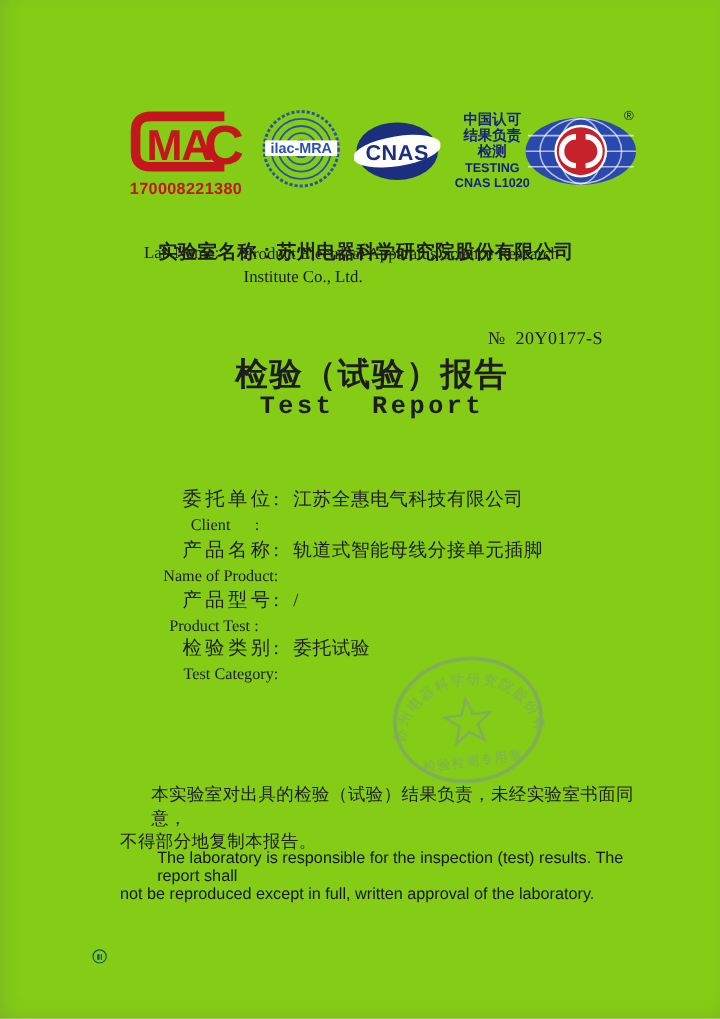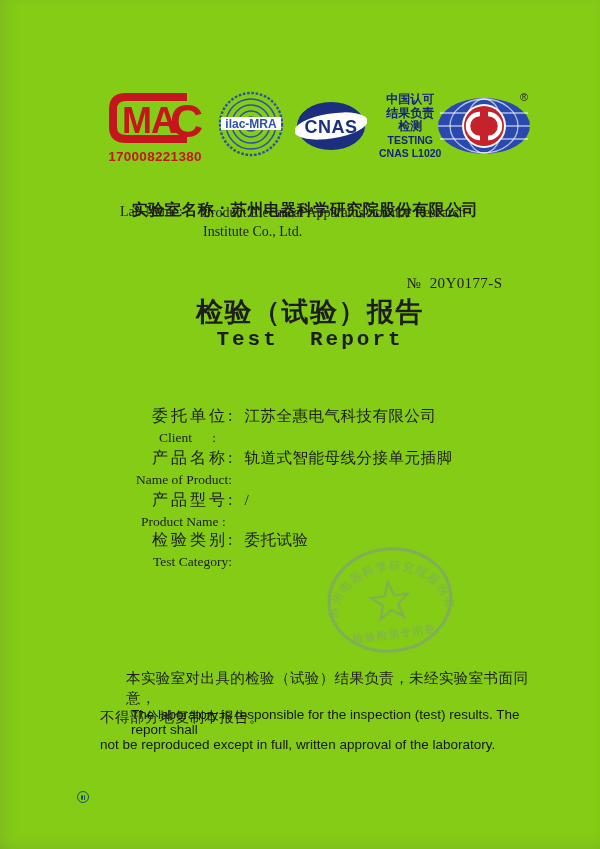--- a/index.html
+++ b/index.html
@@ -34,21 +34,21 @@
   .f1{top:406px;} .f2{top:448px;} .f3{top:490px;} .f4{top:530px;}
   .field .zh{font-family:Liberation Serif, serif;font-size:16px;white-space:pre;margin-left:14px;}
   .field .zh .lbl{letter-spacing:3px;}
   .field .zh .val{margin-left:9px;font-size:15.5px;letter-spacing:.5px;}
   .field .en{font-size:13.5px;white-space:pre;margin-top:3px;}
   .f1 .en{margin-left:21px;} .f2 .en{margin-left:-2px;} .f3 .en{margin-left:3px;} .f4 .en{margin-left:15px;}
   
   .stamp{left:324px;top:544px;opacity:.40;filter:blur(.3px);transform:rotate(-7deg);}
   
   .stmt-zh{left:100px;top:654px;width:436px;font-family:"DejaVu Serif",serif;font-size:14.5px;line-height:19.5px;letter-spacing:.4px;}
-  .stmt-zh .ind{padding-left:26px;margin-top:15px;}
+  .stmt-zh .ind{padding-left:26px;}
   .stmt-en{left:100px;top:707px;width:446px;font-family:"Liberation Sans",sans-serif;font-size:13.5px;line-height:15px;color:#161616;}
   .stmt-en .ind{padding-left:31px;}
   
   .punch{left:77px;top:791px;width:10px;height:10px;border:1.6px solid #12565c;border-radius:50%;display:flex;align-items:center;justify-content:center;gap:1px;}
   .punch i{display:block;width:1.6px;height:5px;background:#12565c;border-radius:1px;}
 </style>
 </head>
 <body>
 
 <div class="page">
@@ -125,21 +125,21 @@
   <div class="abs field f1">
     <div class="zh"><span class="lbl">委托单位:</span><span class="val">江苏全惠电气科技有限公司</span></div>
     <div class="en">Client      :</div>
   </div>
   <div class="abs field f2">
     <div class="zh"><span class="lbl">产品名称:</span><span class="val">轨道式智能母线分接单元插脚</span></div>
     <div class="en">Name of Product:</div>
   </div>
   <div class="abs field f3">
     <div class="zh"><span class="lbl">产品型号:</span><span class="val">/</span></div>
-    <div class="en">Product Name :</div>
+    <div class="en">Product Test :</div>
   </div>
   <div class="abs field f4">
     <div class="zh"><span class="lbl">检验类别:</span><span class="val">委托试验</span></div>
     <div class="en">Test Category:</div>
   </div>
 
   <svg class="abs stamp" width="132" height="112" viewBox="0 0 132 112">
     <defs>
       <path id="ringPath" d="M 11 72 A 55 46 0 1 1 121 72" fill="none"></path>
     </defs>

